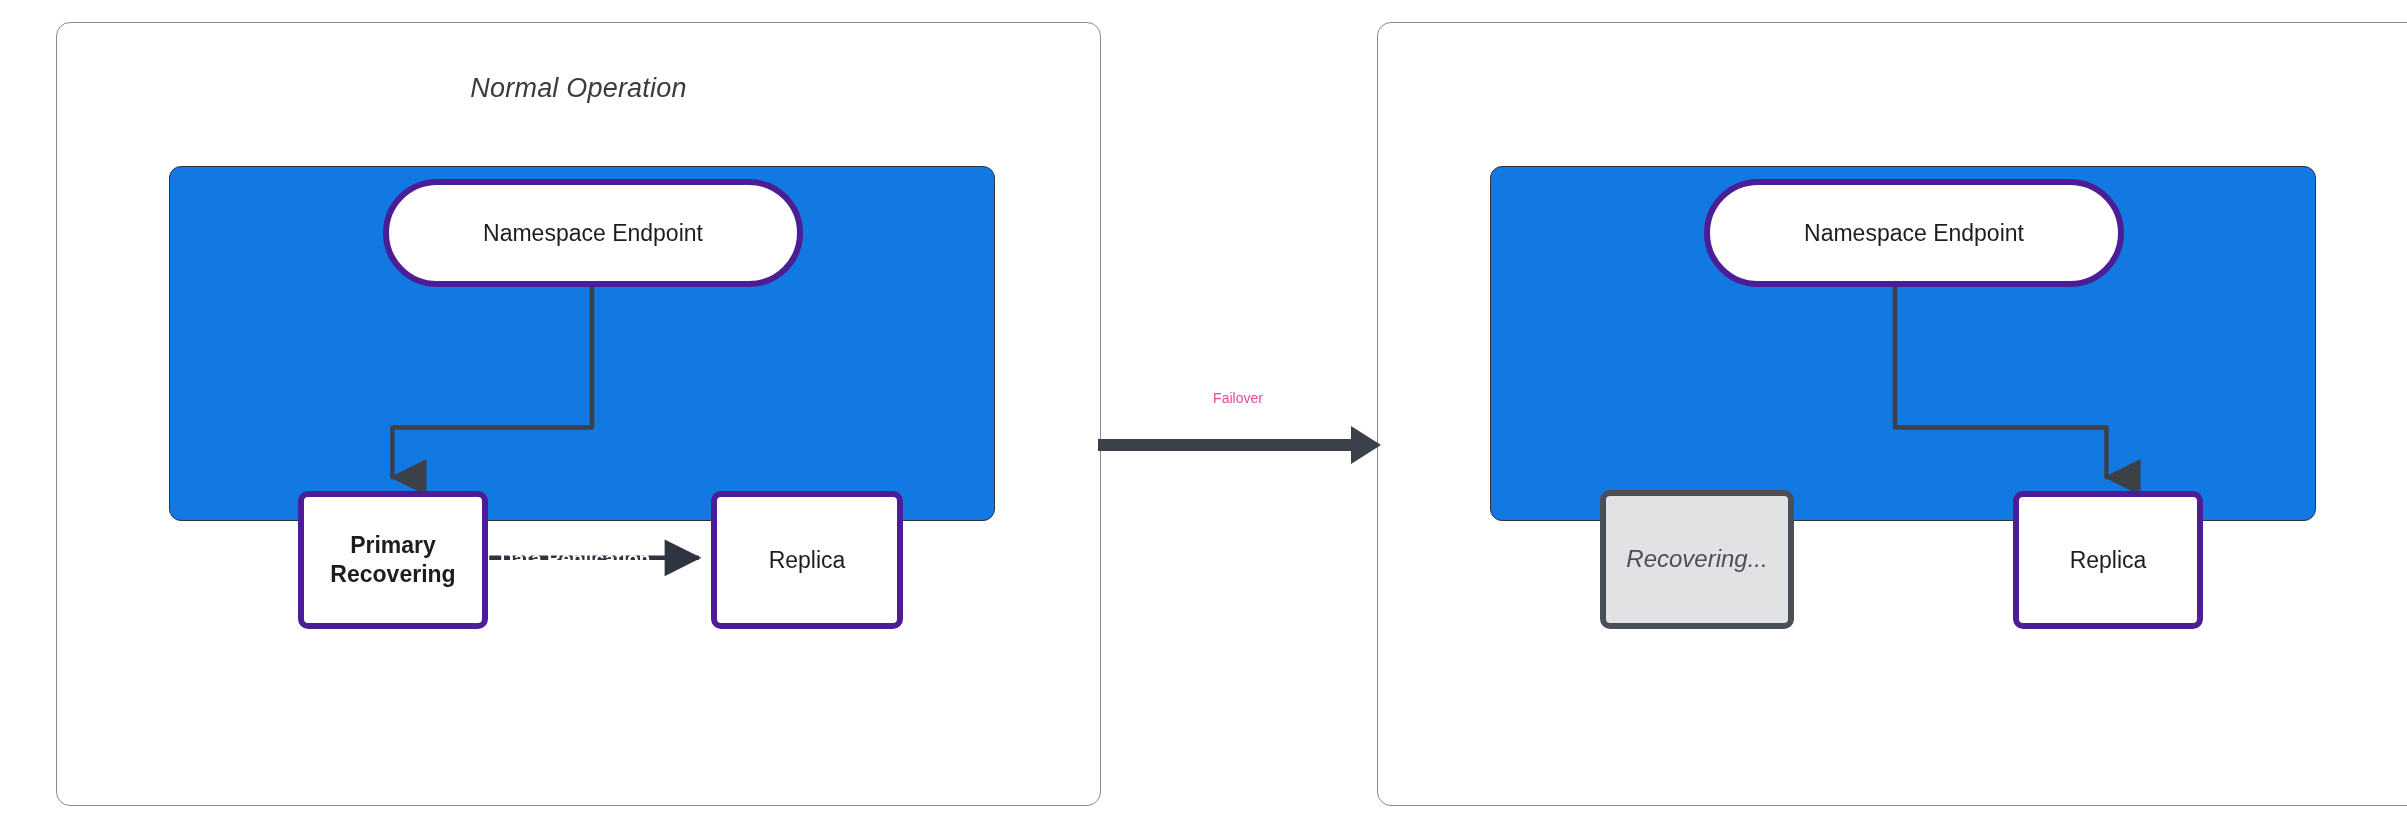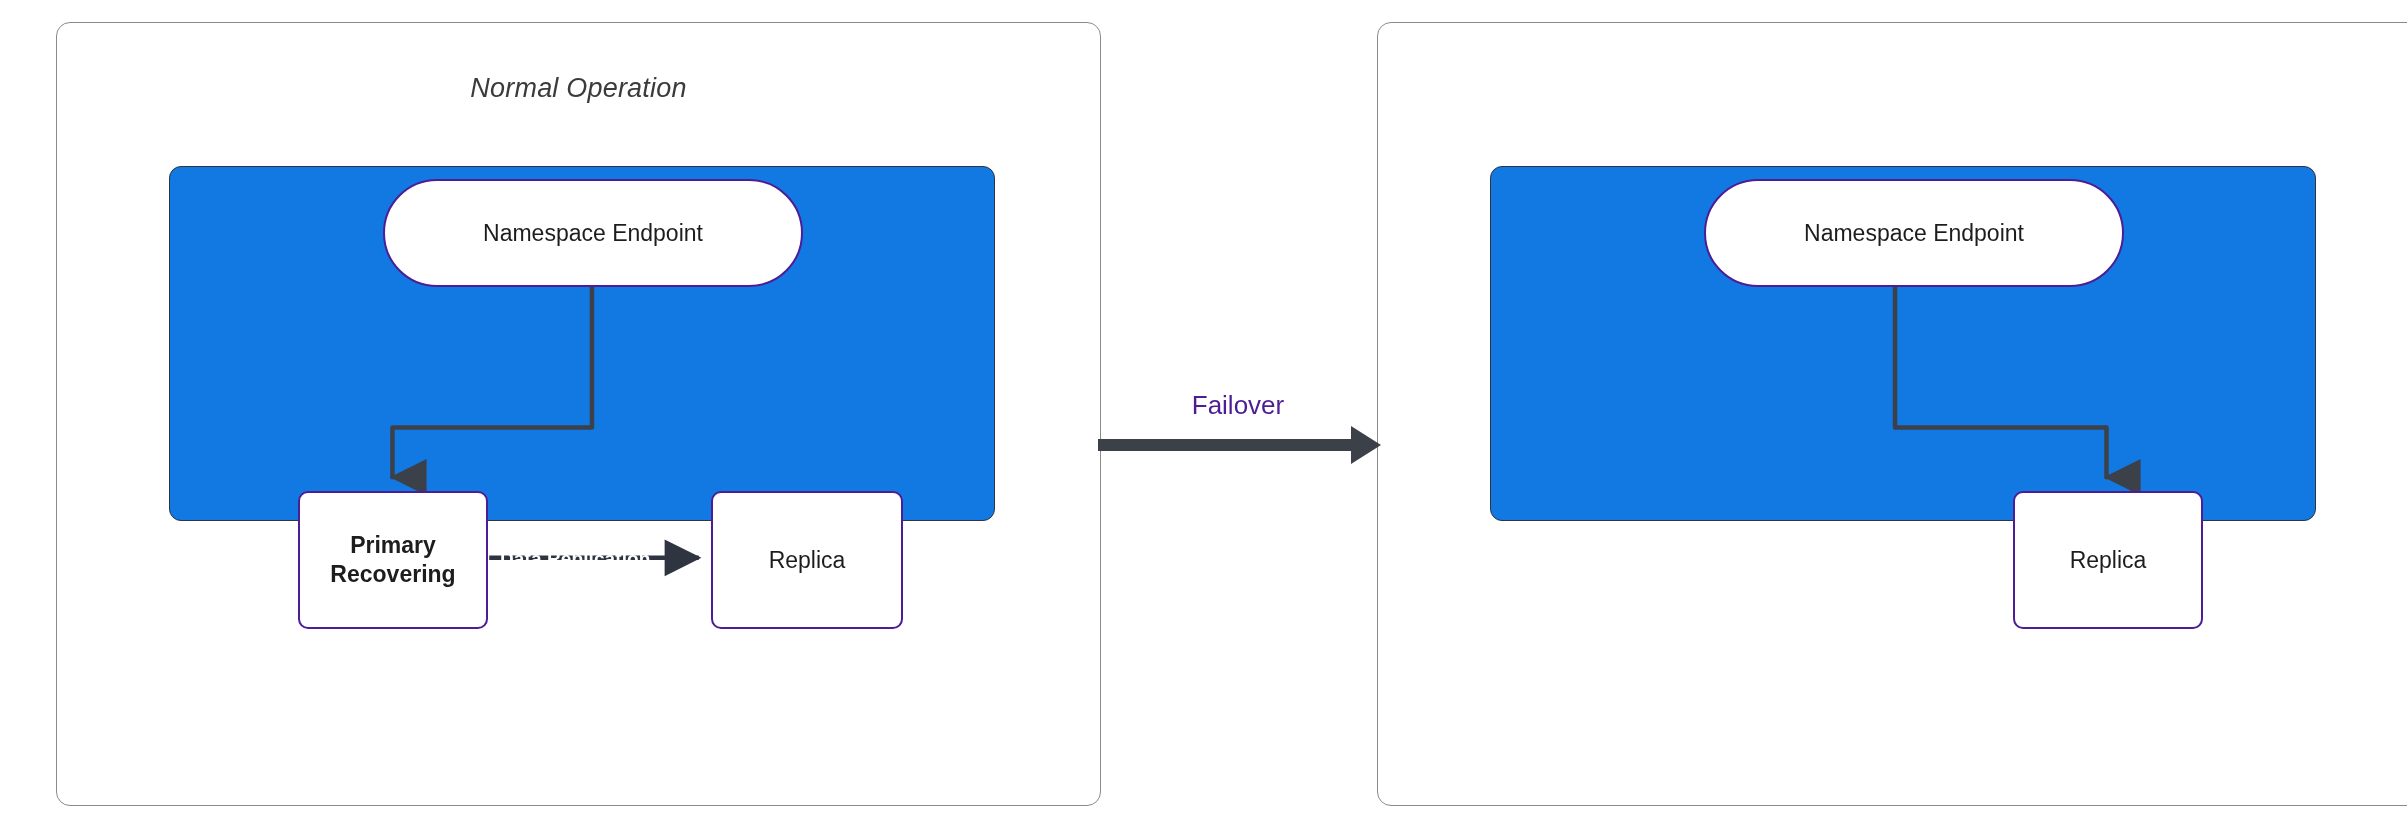--- a/index.html
+++ b/index.html
@@ -59,21 +59,21 @@
 
   
   .node {
     position: absolute;
     box-sizing: border-box;
     display: flex;
     align-items: center;
     justify-content: center;
     text-align: center;
     background: #ffffff;
-    border: 2px solid #4c1d95;
+    border: 6px solid #4c1d95;
     color: #1d1d1d;
     font-size: 23px;
     line-height: 1.26;
     z-index: 4;
   }
   .node.pill   { border-radius: 60px; }
   .node.boxy   { border-radius: 10px; }
   .node.muted  {
     background: #e0e2e3;
     border-color: #4a4f57;
@@ -123,22 +123,22 @@
     height: 100px;
     overflow: visible;
     z-index: 2;
   }
   #failover-label {
     position: absolute;
     left: 1055px;
     top: 390px;
     width: 290px;
     text-align: center;
-    font-size: 26px;
-    color: #4c1d95;
+    font-size: 14px;
+    color: #ec4899;
     z-index: 3;
     white-space: nowrap;
   }
 </style>
 </head>
 <body>
 
 <div id="canvas">
 
   <div class="panel" id="panel-normal">
@@ -194,18 +194,19 @@
         <defs>
           <marker id="arrowdown-right" markerWidth="9" markerHeight="9" refX="4.5" refY="8" orient="auto" markerUnits="strokeWidth">
             <path d="M0.4,0.4 L8.6,0.4 L4.5,8.6 Z" fill="#3b4049"></path>
           </marker>
         </defs>
         <path d="M 405 120 L 405 262 L 617 262 L 617 312" fill="none" stroke="#3b4049" stroke-width="4.5" stroke-linecap="round" stroke-linejoin="round" marker-end="url(#arrowdown-right)"></path>
       </svg>
 
       <div class="node pill" id="pill-right">Namespace Endpoint</div>
 
+      <div class="node boxy muted" id="recovering">Recovering...</div>
 
       <div class="node boxy" id="replica-right">Replica</div>
     </div>
   </div>
 
 </div>
 
 </body></html>

